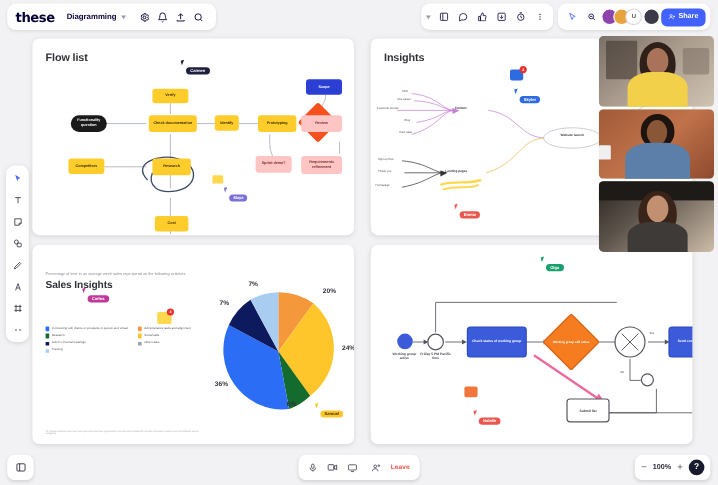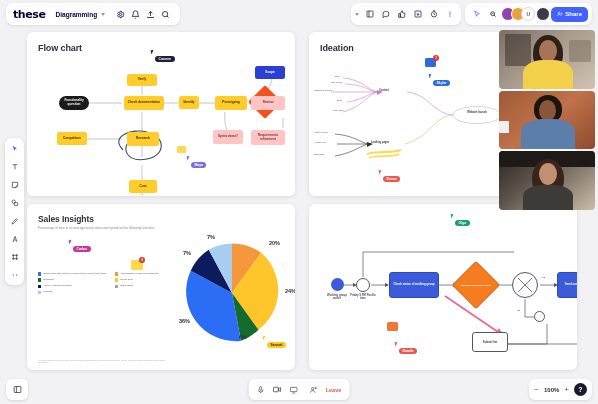--- a/index.html
+++ b/index.html
@@ -86,21 +86,21 @@
     letter-spacing: -0.1px;
   }
 
   #frame-flow   { left: 27px;  top: 4px;   width: 268px; height: 164px; }
   #frame-idea   { left: 309px; top: 4px;   width: 268px; height: 164px; }
   #frame-sales  { left: 27px;  top: 176px; width: 268px; height: 166px; }
   #frame-bpmn   { left: 309px; top: 176px; width: 268px; height: 166px; }
 
   .ft-flow  { left: 11px; top: 11px;  font-size: 9px; }
   .ft-idea  { left: 11px; top: 11px;  font-size: 9px; }
-  .ft-sales { left: 11px; top: 10px;  font-size: 8.5px; }
+  .ft-sales { left: 11px; top: 28px;  font-size: 8.5px; }
   .ft-bpmn  { left: 11px; top: 10px;  font-size: 8.5px; line-height: 11px; }
 
   .sales-sub {
     position: absolute; left: 11px; top: 22px; font-size: 3.2px;
     color: #8b8b96; width: 200px; line-height: 4.5px;
   }
 
   
   .node {
     position: absolute; display: flex; align-items: center;
@@ -361,21 +361,21 @@
     <svg width="8" height="8" viewBox="0 0 24 24" fill="currentColor">
         <circle cx="7" cy="12" r="1.8"></circle>
         <circle cx="17" cy="12" r="1.8"></circle>
       </svg>
   </div>
 </div>
 
 <div class="canvas">
 
   <div class="frame" id="frame-flow">
-    <div class="frame-title ft-flow">Flow chart</div>
+    <div class="frame-title ft-flow">Flow list</div>
 
     <svg class="wires">
       <g stroke="#9aa0ad" stroke-width="0.6" fill="none">
         <path d="M60 71 H95"></path>
         <path d="M115 54 V63"></path>
         <path d="M115 80 V125"></path>
         <path d="M95 107 H60"></path>
         <path d="M115 133 V163"></path>
         <path d="M137 71 H152"></path>
         <path d="M172 71 H188"></path>
@@ -410,21 +410,21 @@
     <div class="sticky-sm" style="left:150px;top:114px;width:9px;height:7px;"></div>
 
     <div class="cursor-arrow" style="left:124px;top:18px;"></div>
     <div class="cursor-tag" style="left:128px;top:24px;background:#1f1f3d;">Carmen</div>
 
     <div class="cursor-arrow" style="left:160px;top:124px;border-left-color:#7a6fd6;"></div>
     <div class="cursor-tag" style="left:164px;top:130px;background:#7a6fd6;">Maya</div>
   </div>
 
   <div class="frame" id="frame-idea">
-    <div class="frame-title ft-idea">Ideation</div>
+    <div class="frame-title ft-idea">Insights</div>
 
     <svg class="wires">
       <g fill="none" stroke-width="0.6">
         <path d="M146 83 C124 83, 122 63, 98 60" stroke="#c77fd4"></path>
         <path d="M146 83 C124 83, 124 104, 96 112" stroke="#e8b84d"></path>
         <path d="M190 83 C214 83, 212 58, 236 54" stroke="#7ad6c0"></path>
         <path d="M190 83 C214 83, 214 108, 240 113" stroke="#e8c45d"></path>
         <path d="M70 60 C60 60, 56 48, 34 46" stroke="#c77fd4"></path>
         <path d="M70 60 C60 60, 58 53, 36 52" stroke="#c77fd4"></path>
         <path d="M70 60 H22" stroke="#c77fd4"></path>

